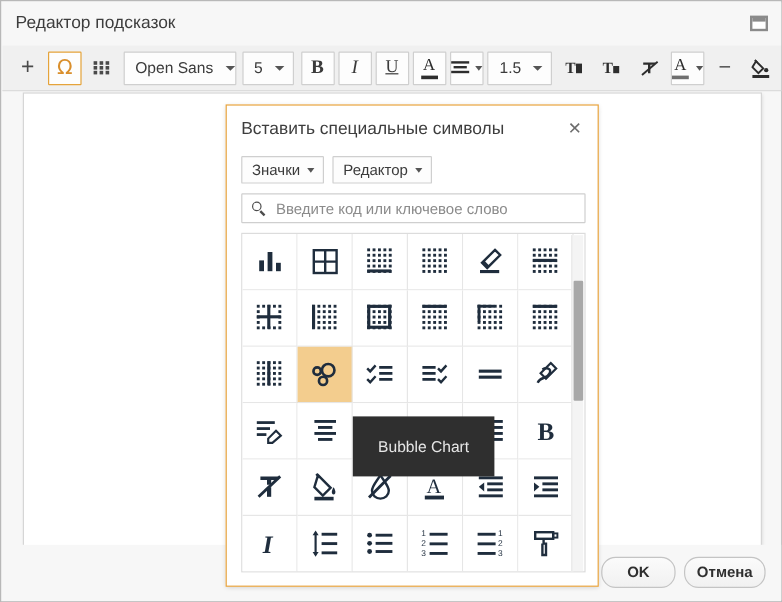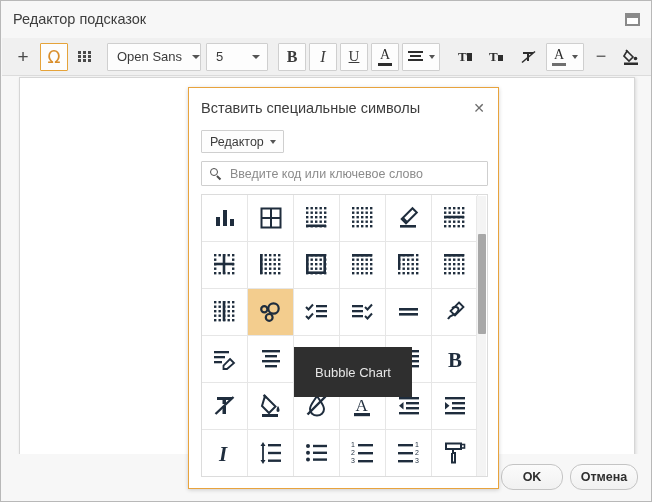--- a/index.html
+++ b/index.html
@@ -452,20 +452,24 @@
       <span class="icon-align">
         <i style="top:0;width:15px"></i>
         <i style="top:4px;left:2px;width:11px"></i>
         <i style="top:8px;width:15px"></i>
       </span>
       <span class="caret sm"></span>
     </div>
 
     <div class="tb-sep"></div>
 
+    <div class="tb-select" style="width:56px">
+      <span class="lbl">1.5</span>
+      <span class="caret"></span>
+    </div>
 
     <div class="tb-sep"></div>
 
     <div class="tb-btn" style="width:28px">
       <svg width="19" height="16" viewBox="0 0 19 16">
         <text x="0" y="12" font-family="Liberation Serif, serif" font-size="13" font-weight="bold" fill="#2d2d2d">T</text>
         <rect x="9" y="4" width="5" height="8" fill="#2d2d2d"></rect>
         <polygon points="14,4 18,2 18,13 14,11" fill="#2d2d2d" opacity="0"></polygon>
       </svg>
     </div>
@@ -510,20 +514,24 @@
   <div class="footer">
     <div class="btn btn-ok">OK</div>
     <div class="btn btn-cancel">Отмена</div>
   </div>
 
   <div class="sc-dialog">
     <div class="sc-title">Вставить специальные символы</div>
     <div class="sc-close">✕</div>
 
     <div class="sc-dropdowns">
+      <div class="sc-dd">
+        <span>Значки</span>
+        <span class="caret sm"></span>
+      </div>
       <div class="sc-dd">
         <span>Редактор</span>
         <span class="caret sm"></span>
       </div>
     </div>
 
     <div class="sc-search">
       <span class="mag">
         <span class="circ"></span>
           <span class="hand"></span>

